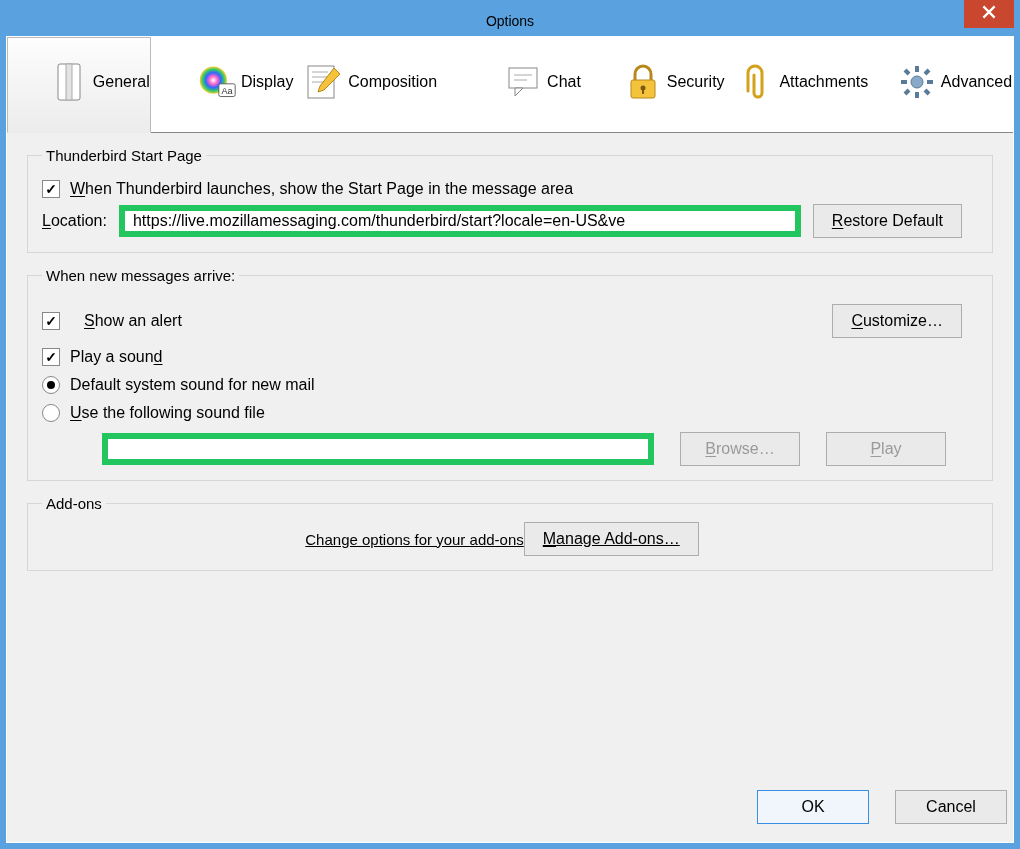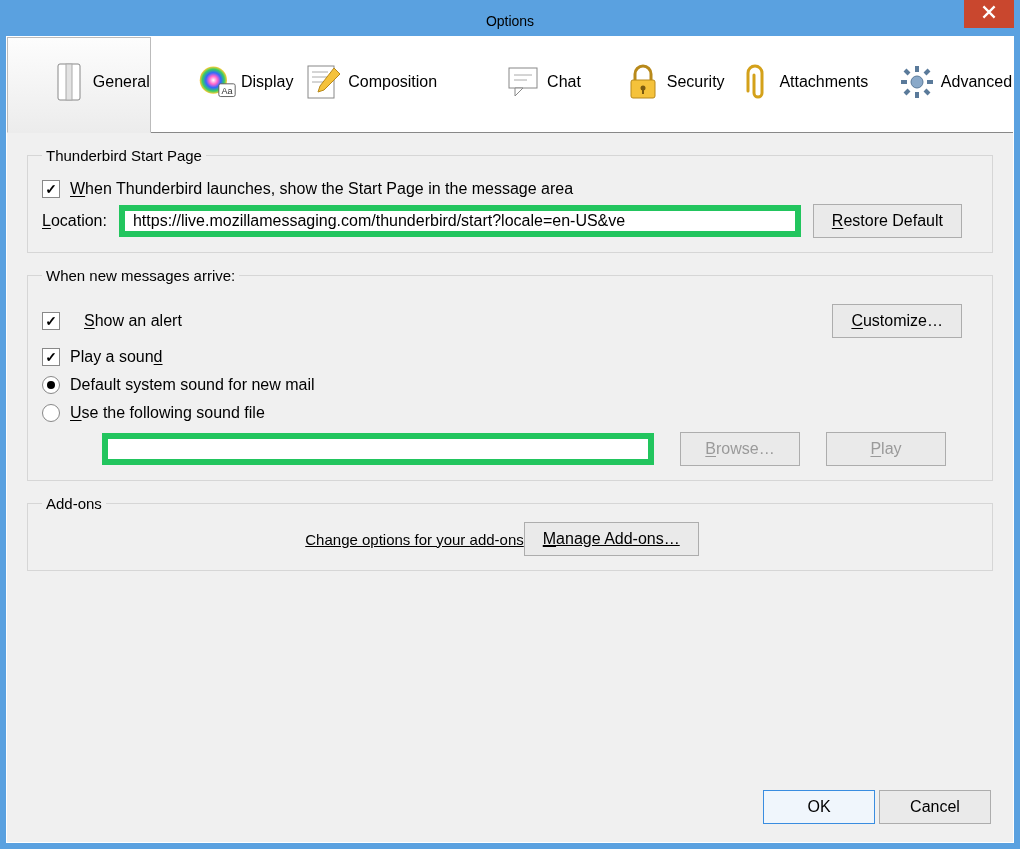--- a/index.html
+++ b/index.html
@@ -31,21 +31,21 @@
   button.btn.disabled { color:#9a9a9a; }
   button.btn.primary { border:1px solid #3a8de0; background:#f0f6fc;}
   .indent1 { margin-left:28px; }
   .loc-row { display:flex; align-items:center; gap:12px; }
   .loc-row input { flex:1; }
   .msg-group .row { margin:10px 0; }
   .soundfile-row { display:flex; align-items:center; gap:26px; margin-top:8px; margin-left:60px;}
   .soundfile-row input { flex:1; max-width:552px;}
   .soundfile-row button { width:120px;}
   .addon-row { display:flex; align-items:center; justify-content:center;text-decoration:underline;}
-  .footer { position:absolute; bottom:18px; right:22px; display:flex; gap:4px;}
+  .footer { position:absolute; bottom:18px; right:6px; display:flex; gap:26px;}
   .footer button { width:112px;}
 </style>
 </head>
 <body>
 
 <div class="window">
   <div class="titlebar">
     <span class="title-text">Options</span>
     <div class="close-btn">
       <span>

